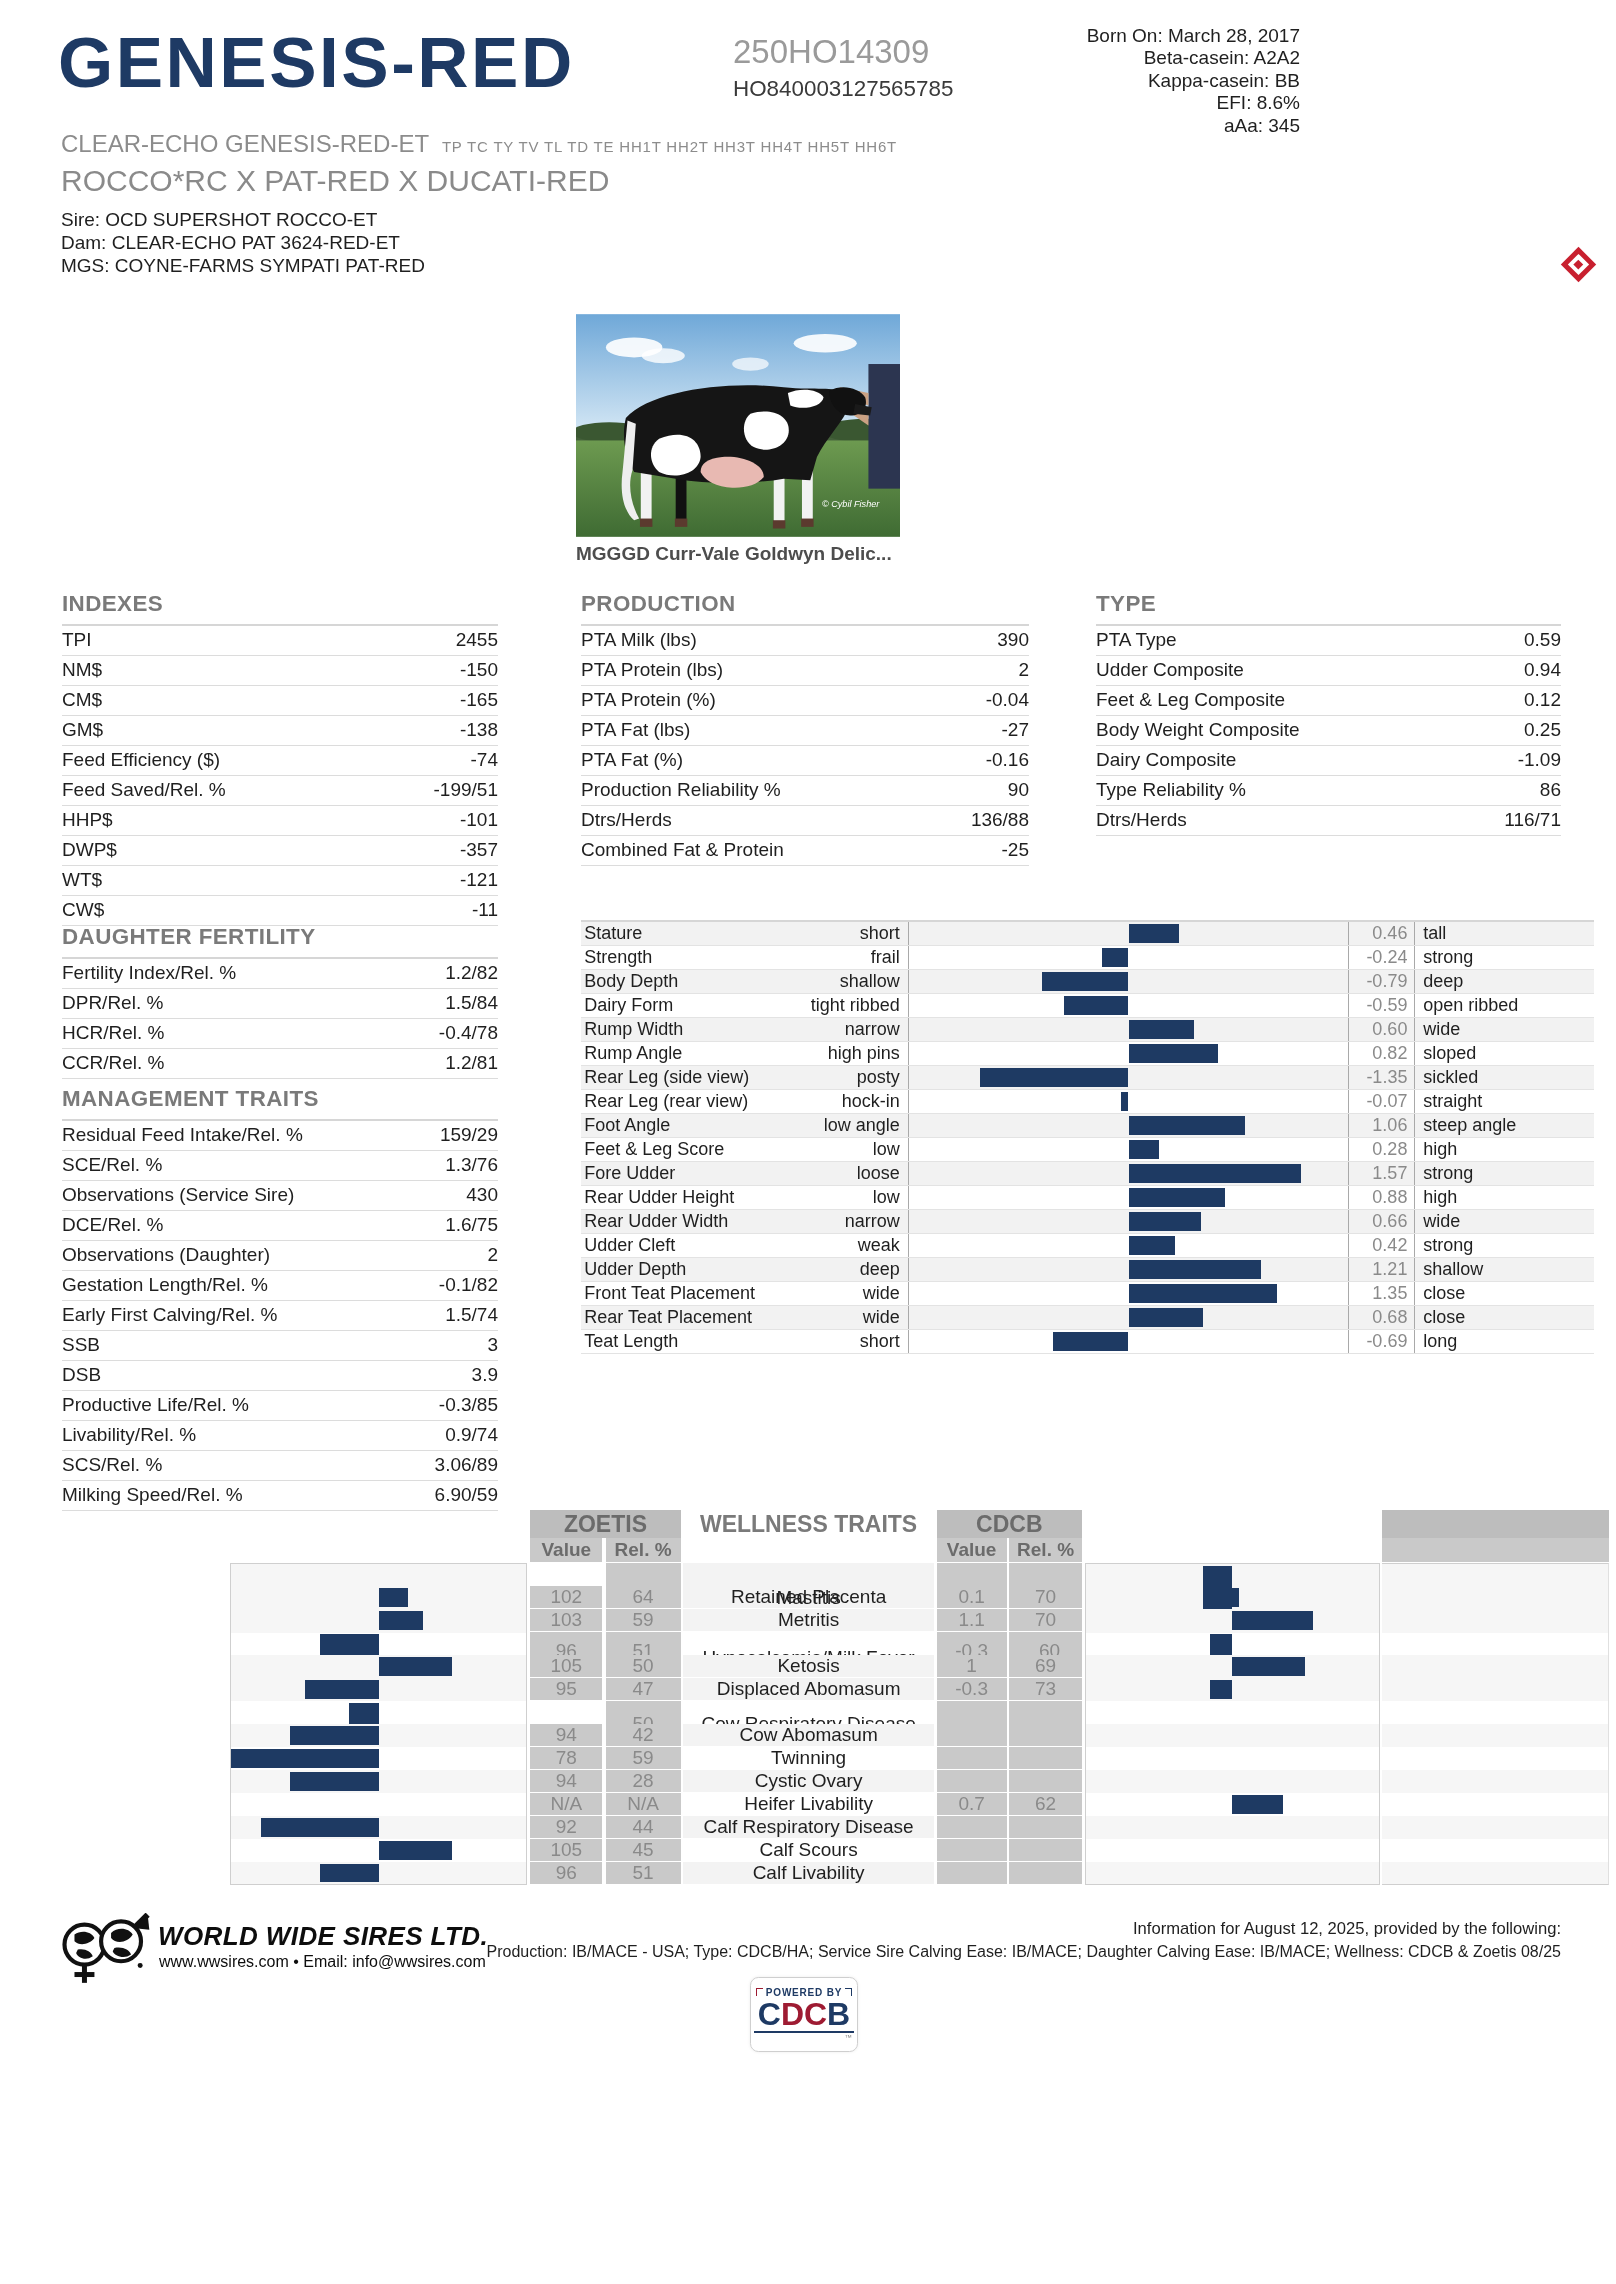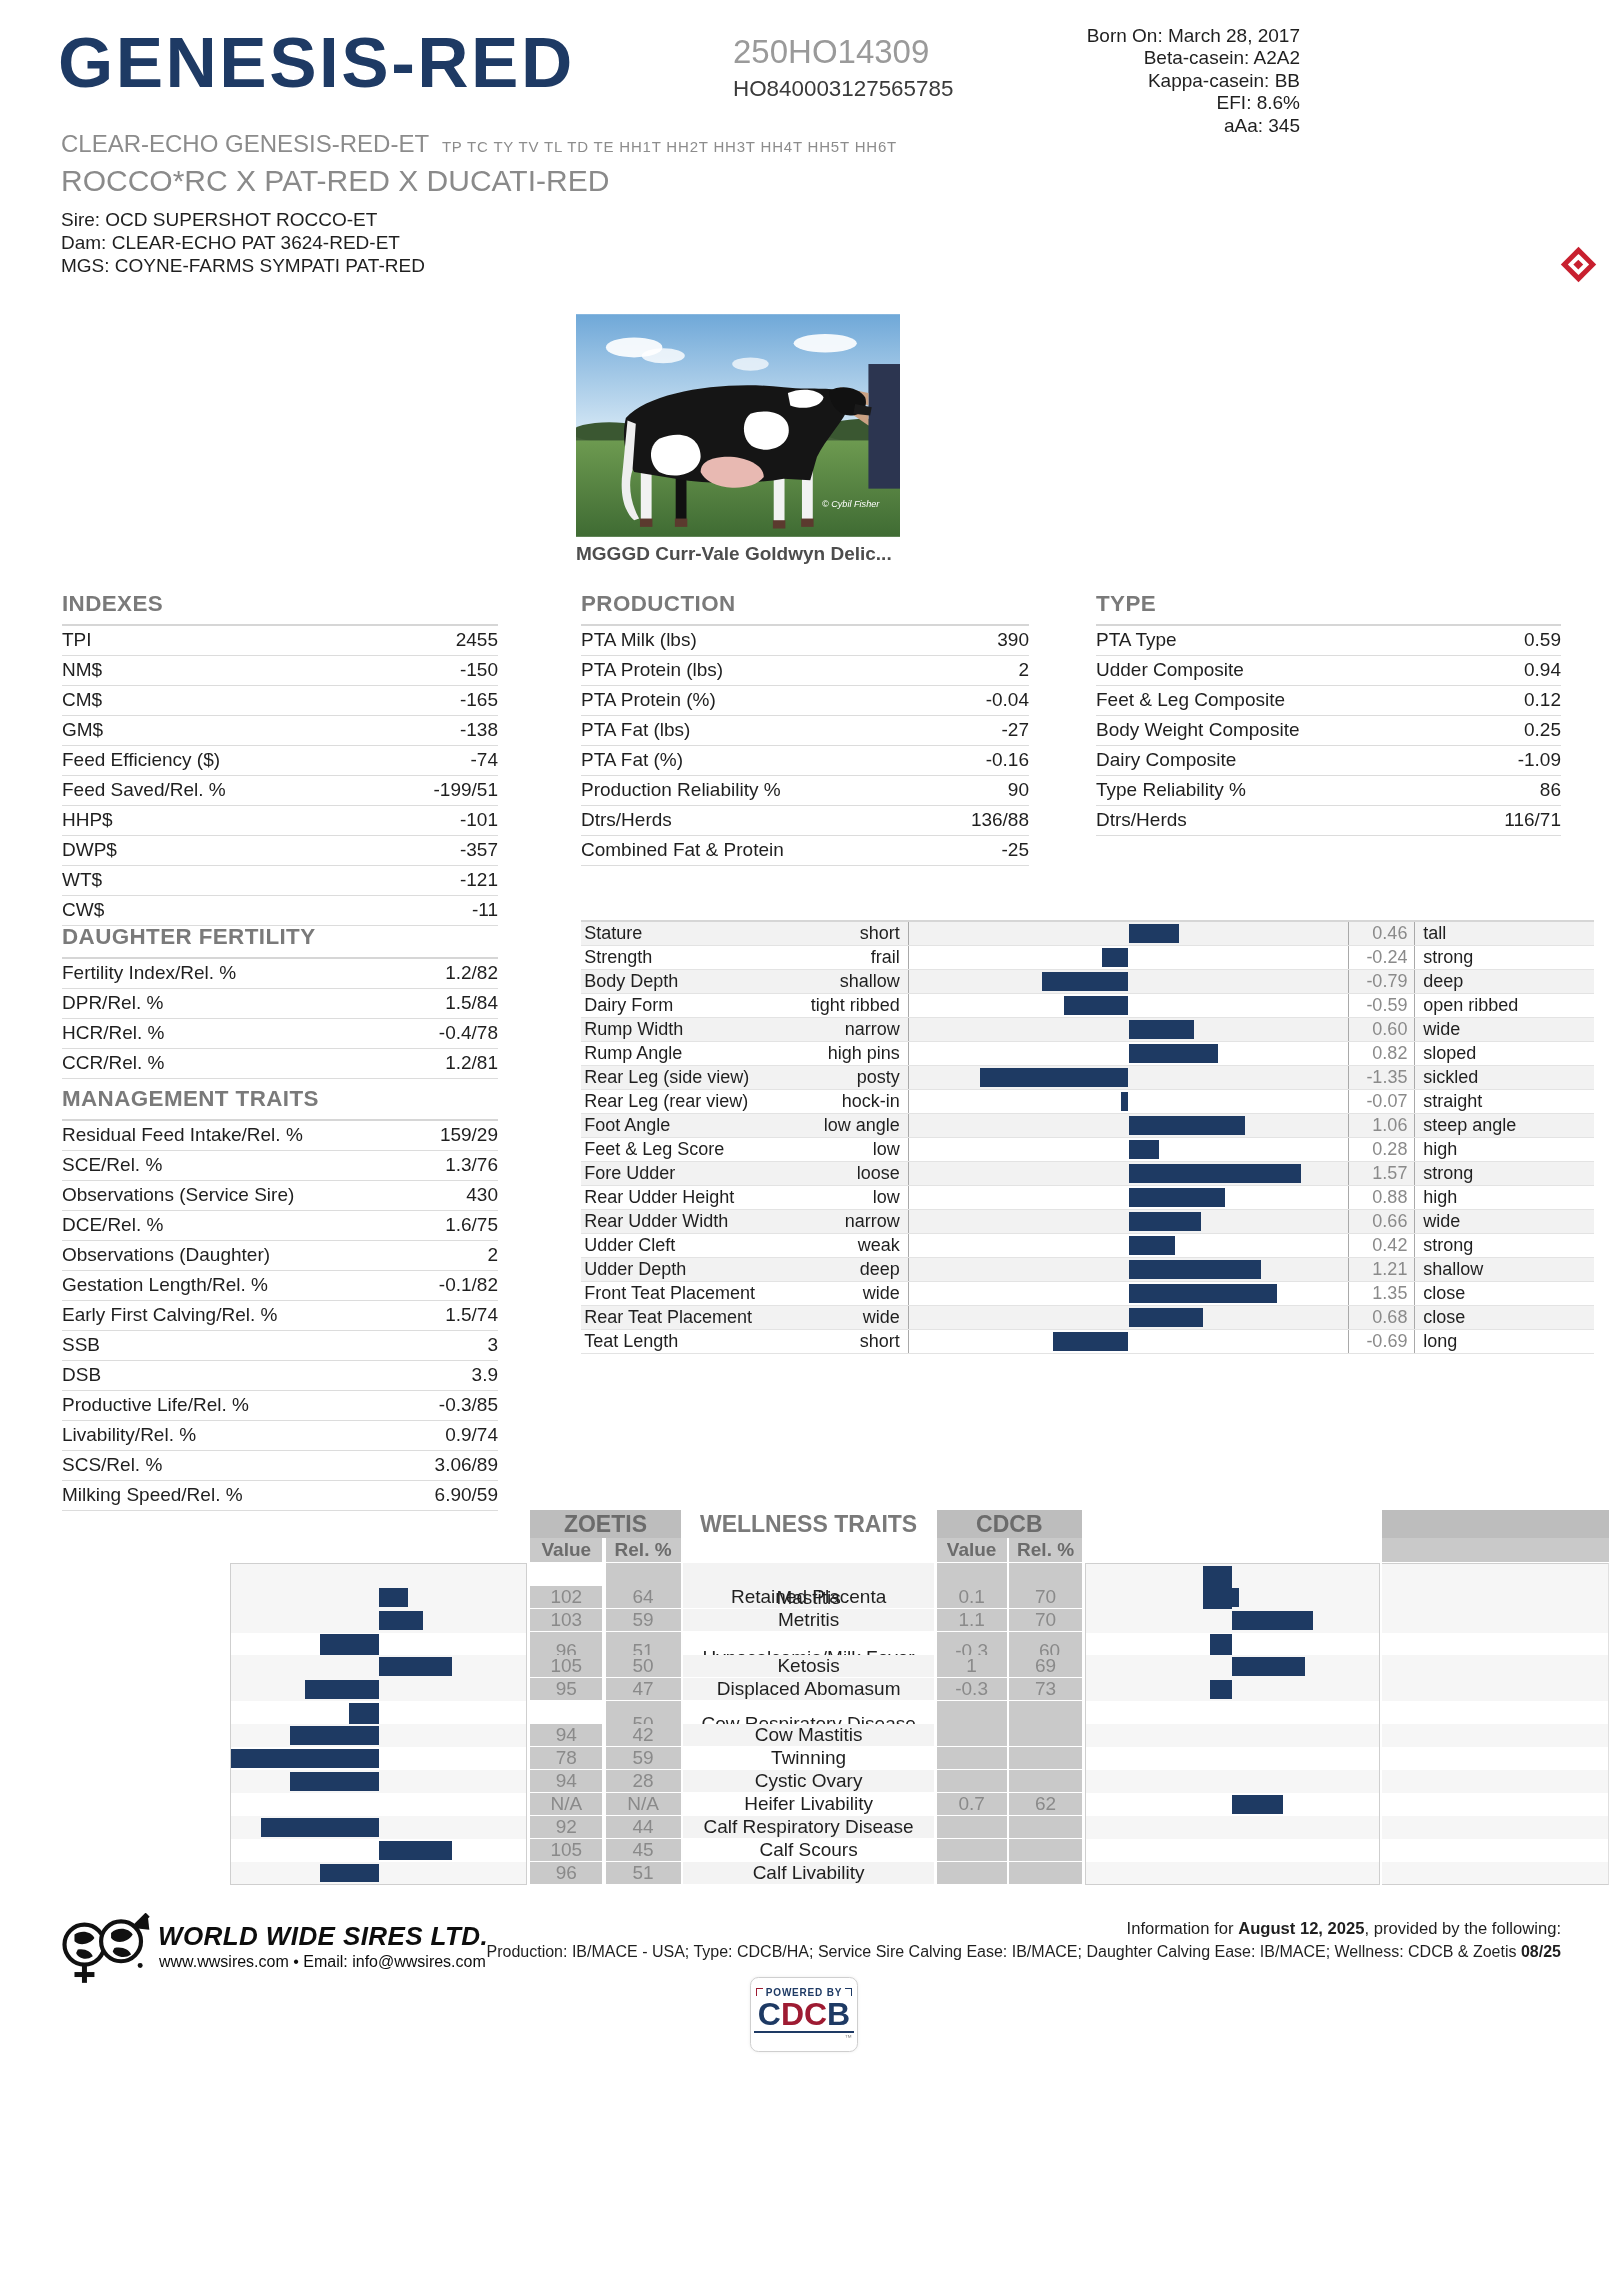--- a/index.html
+++ b/index.html
@@ -68,21 +68,21 @@
   .w-data .first-t{border-top:0.8px solid #cfcfcf;}
   .w-data .last-b{border-bottom:0.8px solid #cfcfcf;}
   .extra{border-right:0.8px solid #e0e0e0;}
 
   
   #wws-logo{left:56px;top:1913px;}
   #wws-name{left:158px;top:1921px;font-size:26px;font-weight:900;font-style:italic;color:#0d0d0d;letter-spacing:0.4px;}
   #wws-contact{left:159px;top:1953px;font-size:16px;color:#0d0d0d;}
   #info1{right:55px;top:1919px;font-size:16.6px;color:#1f1f1f;text-align:right;}
   #info2{right:55px;top:1943px;font-size:16px;color:#1f1f1f;text-align:right;}
-  .b{font-weight:bold;}
+  .b{font-weight:normal;}
   #cdcb-logo{left:750px;top:1977px;width:106px;height:73px;border:0.8px solid #cfcfcf;border-radius:8.3px;box-shadow:0 0 3.3px rgba(0,0,0,.08);display:flex;flex-direction:column;align-items:center;justify-content:center;}
   #cdcb-logo .pbrow{display:flex;align-items:center;gap:3.3px;font-size:10px;letter-spacing:0.8px;color:#1e3a64;font-weight:bold;}
   #cdcb-logo .lb{width:5.8px;height:7.5px;border-left:1.7px solid #9e1b32;border-top:1.7px solid #9e1b32;}
   #cdcb-logo .rb{width:5.8px;height:7.5px;border-right:1.7px solid #1e3a64;border-top:1.7px solid #1e3a64;}
   #cdcb-letters{font-size:32px;font-weight:bold;line-height:32px;border-bottom:2.5px solid #1e3a64;padding:0 3.3px 1.7px 3.3px;}
   #cdcb-letters span.n{color:#1e3a64;}
   #cdcb-letters span.r{color:#9e1b32;}
   #cdcb-logo .tm{font-size:7.5px;color:#8a8a8a;align-self:flex-end;margin-right:5px;}
 </style>
 </head>
@@ -647,21 +647,21 @@
         <div class="gcell" style="grid-column: 11;"></div>
         <div class="chartc" style="grid-column: 13;"></div>
         <div class="extra" style="grid-column: 15;"></div>
       </div>
       <div class="w-row w-data">
         <div class="chartc chart-stripe" style="grid-column: 1;">
           <div class="bar" style="width: 30%; left: 20%;"></div>
         </div>
         <div class="gcell" style="grid-column: 3;">94</div>
         <div class="gcell" style="grid-column: 5;">42</div>
-        <div class="ncell stripe" style="grid-column: 7;">Cow Mastitis</div>
+        <div class="ncell stripe" style="grid-column: 7;">Cow Abomasum</div>
         <div class="gcell" style="grid-column: 9;"></div>
         <div class="gcell" style="grid-column: 11;"></div>
         <div class="chartc chart-stripe" style="grid-column: 13;"></div>
         <div class="extra chart-stripe" style="grid-column: 15;"></div>
       </div>
       <div class="w-row w-data">
         <div class="chartc" style="grid-column: 1;">
           <div class="bar" style="width: 50%; left: 0%;"></div>
         </div>
         <div class="gcell" style="grid-column: 3;">78</div>

